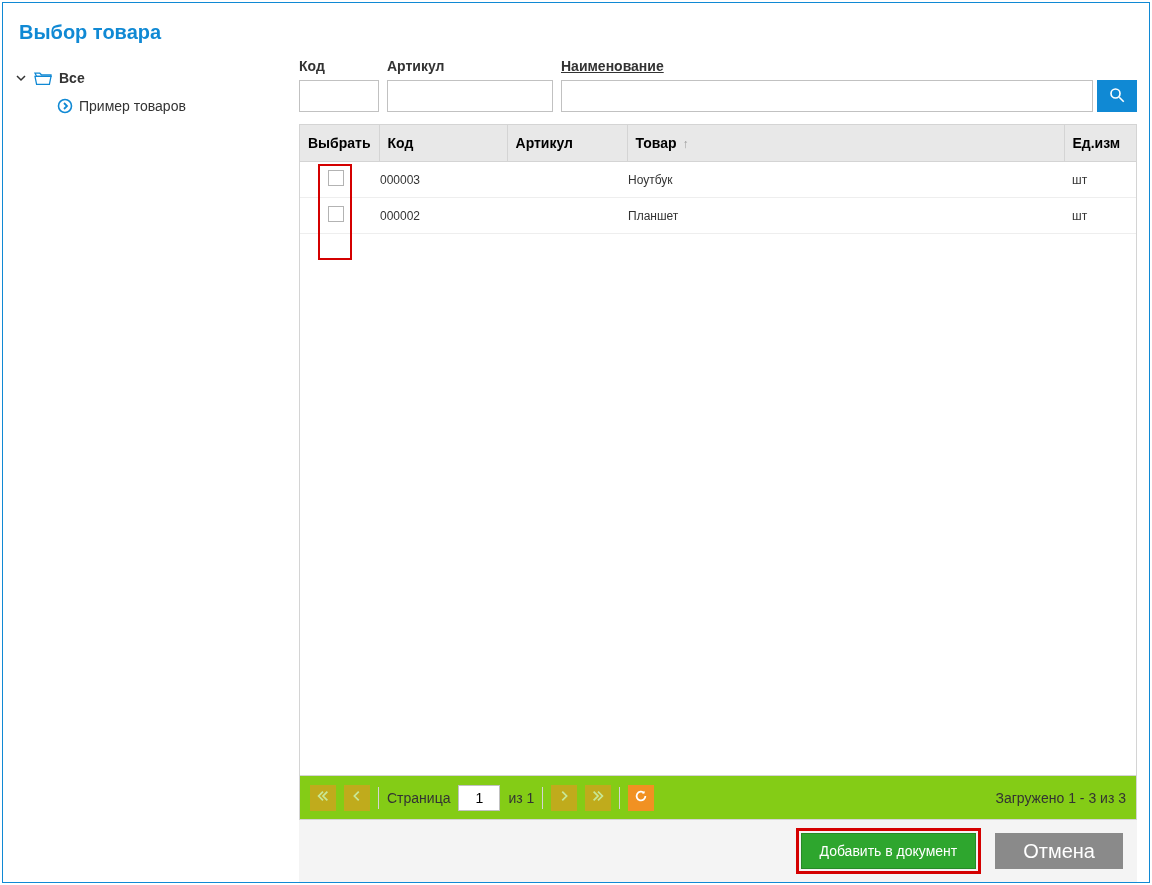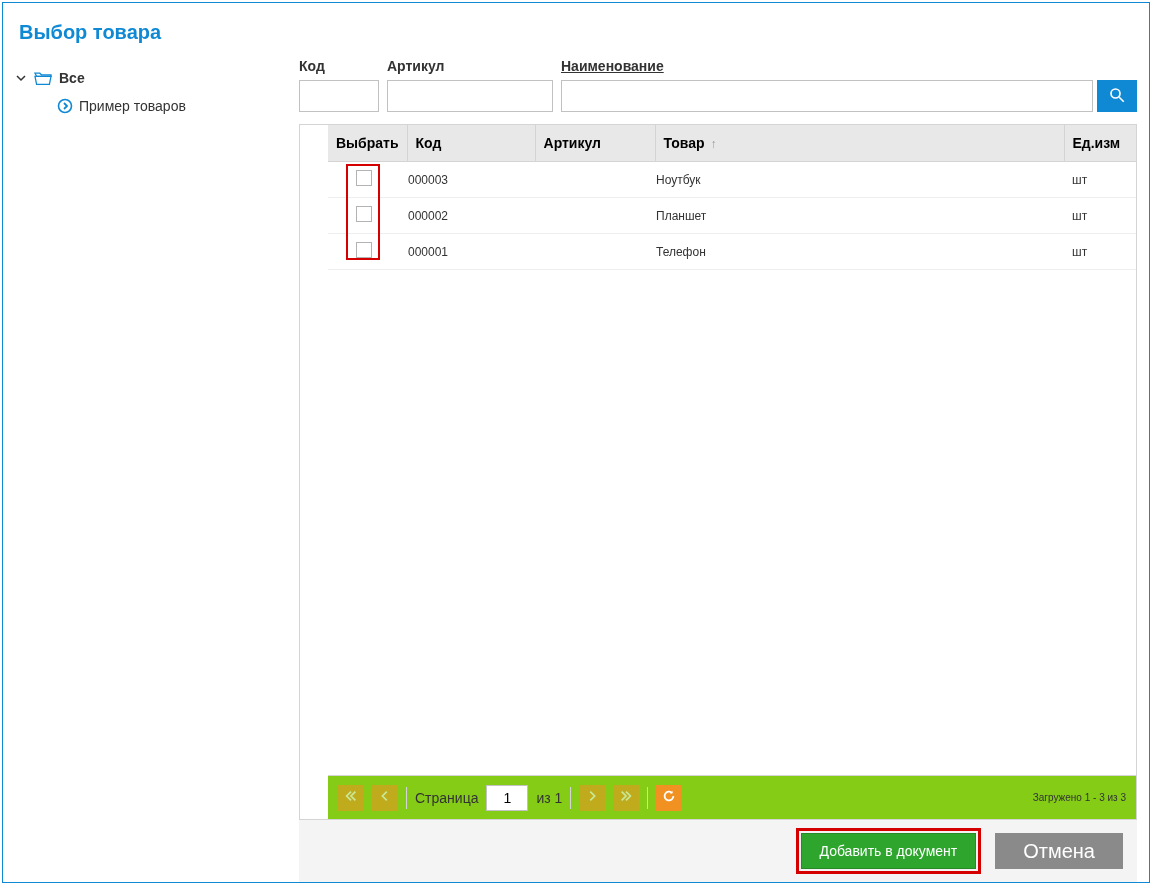--- a/index.html
+++ b/index.html
@@ -21,41 +21,41 @@
     .filters { display: flex; align-items: flex-end; gap: 0; margin-bottom: 12px; }
     .filter-group { display: flex; flex-direction: column; margin-right: 8px; }
     .filter-label { font-weight: bold; margin-bottom: 6px; font-size: 14px; }
     .filter-input { height: 32px; border: 1px solid #c1c1c1; padding: 0 6px; font-size: 14px; }
     .fg-code .filter-input { width: 80px; }
     .fg-article .filter-input { width: 166px; }
     .fg-name { flex: 1; margin-right: 4px; text-decoration: underline; }
     .fg-name .filter-input { width: 100%; }
     .search-btn { width: 40px; height: 32px; background: #1089d4; color: #fff; border: none; display: flex; align-items: center; justify-content: center; cursor: pointer; }
     .search-btn svg { width: 18px; height: 18px; }
-    .table-wrap { flex: 1; border: 1px solid #d4d4d4; display: flex; flex-direction: column; overflow: hidden; padding-left: 28px; }
+    .table-wrap { flex: 1; border: 1px solid #d4d4d4; display: flex; flex-direction: column; overflow: hidden; }
     table { width: 100%; border-collapse: collapse; }
     thead th { background: #e8e8e8; border-bottom: 1px solid #d4d4d4; border-right: 1px solid #d4d4d4; text-align: left; font-weight: bold; padding: 10px 8px; font-size: 14px; color: #000; }
     thead th:last-child { border-right: none; }
     tbody td { border-bottom: 1px solid #eee; padding: 8px 8px; font-size: 12px; }
     .col-select { width: 72px; text-align: center; }
     .col-code { width: 128px; }
     .col-article { width: 120px; }
     .col-unit { width: 72px; }
     .chk { width: 16px; height: 16px; border: 1px solid #b3b3b3; background: #fff; display: inline-block; }
     .sort-arrow { color: #9a9a9a; margin-left: 2px; font-size: 12px; }
     .chk-highlight { position: absolute; border: 2px solid #d40000; pointer-events: none; }
     .table-body { position: relative; flex: 1; overflow: auto; }
     .pager { height: 44px; border-top: 1px solid #d4d4d4; display: flex; align-items: center; padding: 0 10px; gap: 8px; background: #84cc16; }
     .pg-btn { width: 26px; height: 26px; background: #f19122; color: #fff; display: flex; align-items: center; justify-content: center; cursor: pointer; border: none; }
     .pg-btn.disabled { background: #f19122; opacity: 0.55; }
     .pg-btn svg { width: 14px; height: 14px; }
     .pg-sep { width: 1px; height: 22px; background: #d4d4d4; }
     .pg-label { font-size: 14px; }
     .pg-input { width: 42px; height: 26px; border: 1px solid #c1c1c1; text-align: center; font-size: 14px; }
-    .pg-status { margin-left: auto; font-size: 10px; }
+    .pg-status { margin-left: auto; font-size: 14px; }
     .footer { height: 62px; background: #f4f4f4; display: flex; align-items: center; justify-content: flex-end; padding: 0 14px; gap: 14px; }
     .btn-primary { background: #2ea62e; color: #fff; border: 1px solid #278a27; padding: 0 18px; height: 36px; font-size: 14px; cursor: pointer; }
     .btn-primary-hl { border: 3px solid #d40000; padding: 2px; }
     .btn-cancel { background: #8a8a8a; color: #fff; border: none; padding: 0 28px; height: 36px; font-size: 20px; cursor: pointer; }
   </style>
 </head>
 <body>
 
 <div class="modal">
   <div class="title">Выбор товара</div>
@@ -138,27 +138,20 @@
                 <td>Ноутбук</td>
                 <td class="col-unit">шт</td>
               </tr>
               <tr>
                 <td class="col-select"><span class="chk"></span></td>
                 <td class="col-code">000002</td>
                 <td class="col-article"></td>
                 <td>Планшет</td>
                 <td class="col-unit">шт</td>
               </tr>
-              <tr>
-                <td class="col-select"><span class="chk"></span></td>
-                <td class="col-code">000001</td>
-                <td class="col-article"></td>
-                <td>Телефон</td>
-                <td class="col-unit">шт</td>
-              </tr>
             </tbody>
           </table>
           <div class="chk-highlight" style="left:18px; top:2px; width:34px; height:96px;"></div>
         </div>
 
         <div class="pager">
           <button class="pg-btn disabled">
             <span><svg viewBox="0 0 16 16">
                   <path d="M8 3 L3 8 L8 13 M13 3 L8 8 L13 13" stroke="#fff" stroke-width="2" fill="none"></path>
                 </svg></span>

